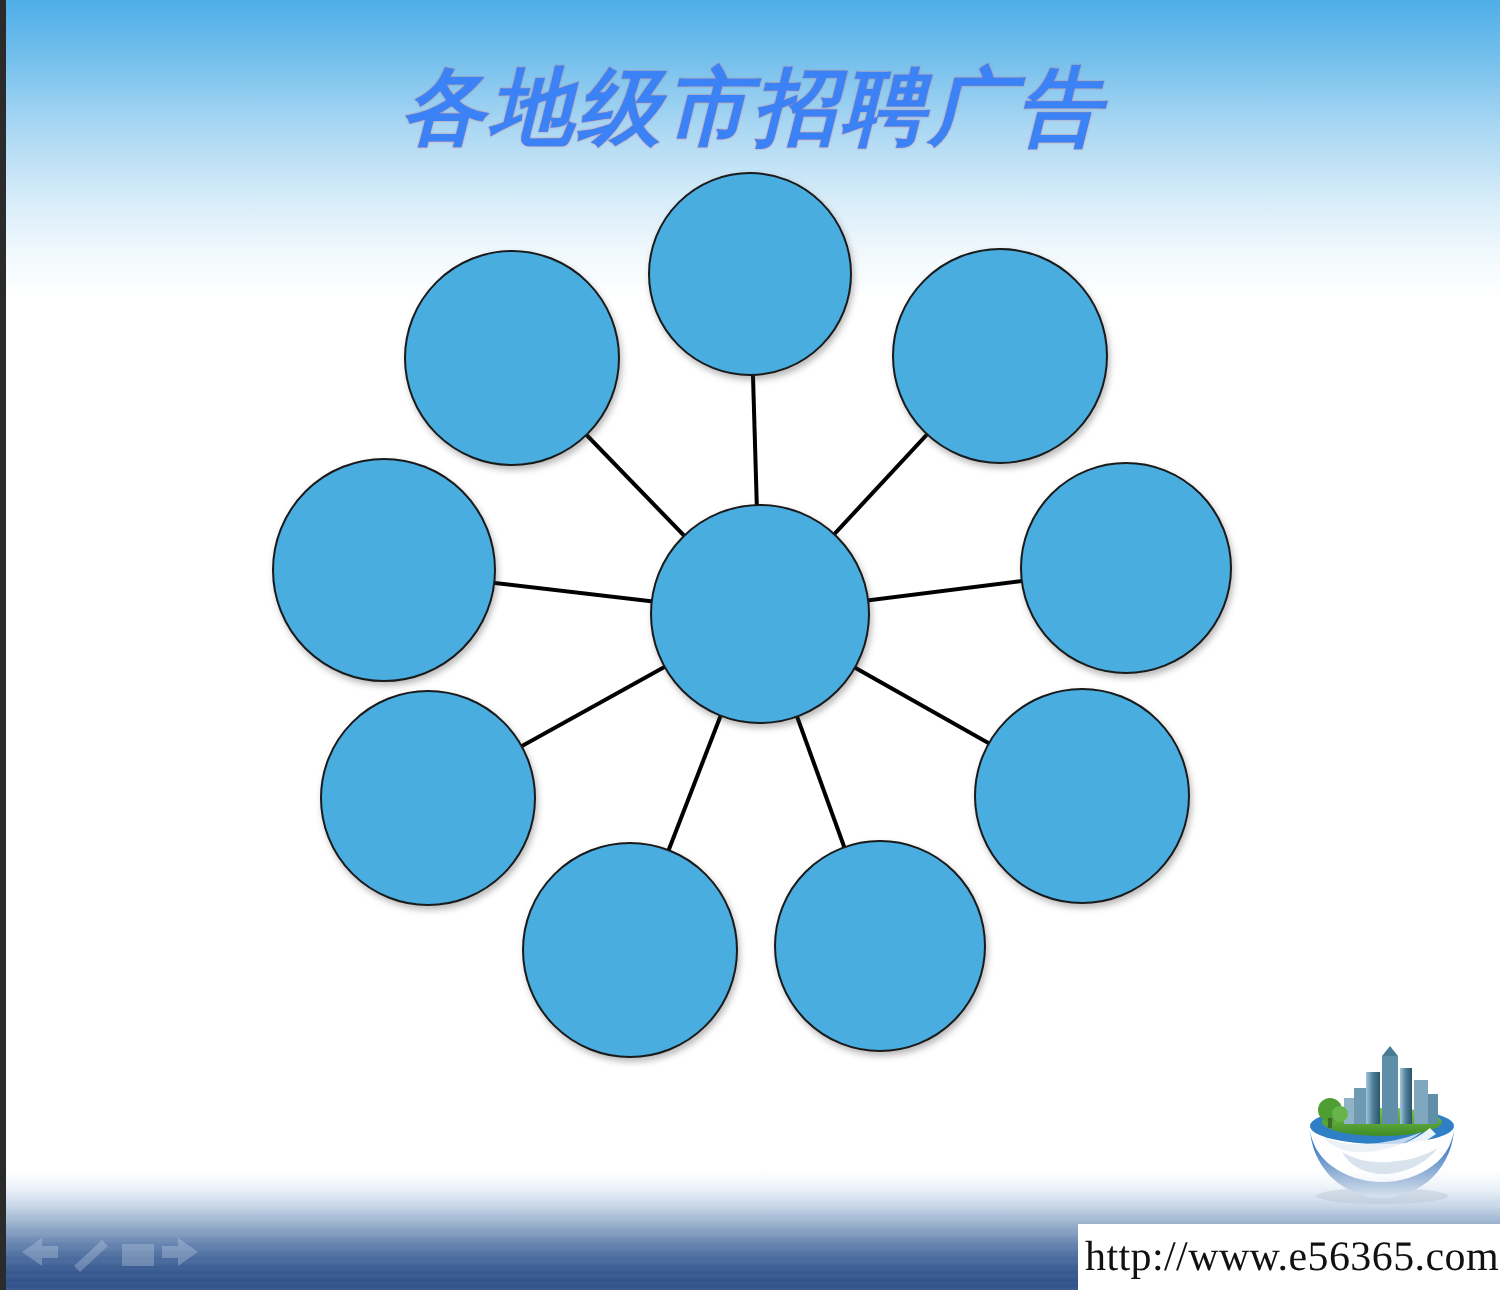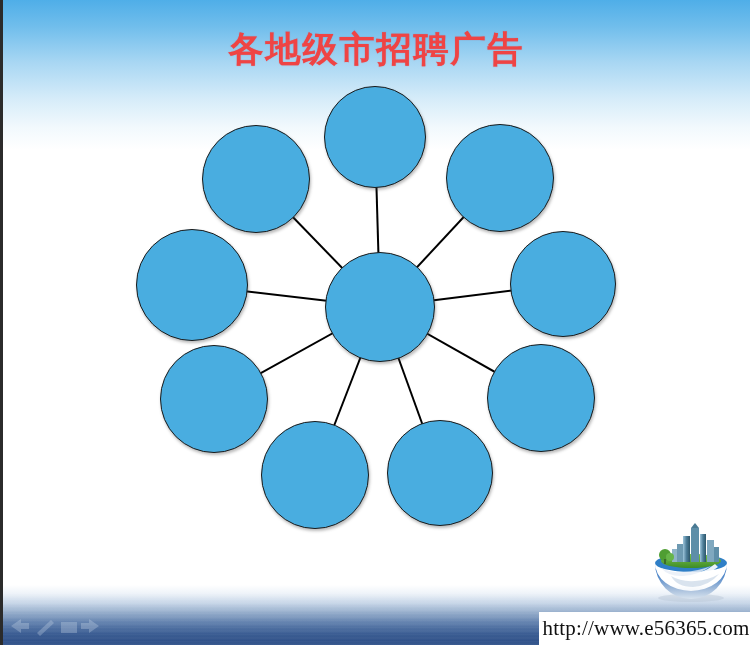--- a/index.html
+++ b/index.html
@@ -76,24 +76,25 @@
     opacity: .30;
     pointer-events: none;
   }
   
   .title {
     position: absolute;
     left: 0;
     top: 26px;
     width: 100%;
     text-align: center;
-    color: #ef4444;
+    color: #3b82f6;
     font-family: "DejaVu Sans", "Liberation Sans", sans-serif;
-    font-size: 35px;
+    font-size: 42px;
     font-weight: bold;
+    font-style: italic;
     letter-spacing: 2px;
     white-space: nowrap;
     text-shadow: 0 0 1px rgba(255,0,0,0.5);
   }
   
   .diagram {
     position: absolute;
     left: 0; top: 0;
     width: 750px;
     height: 645px;

